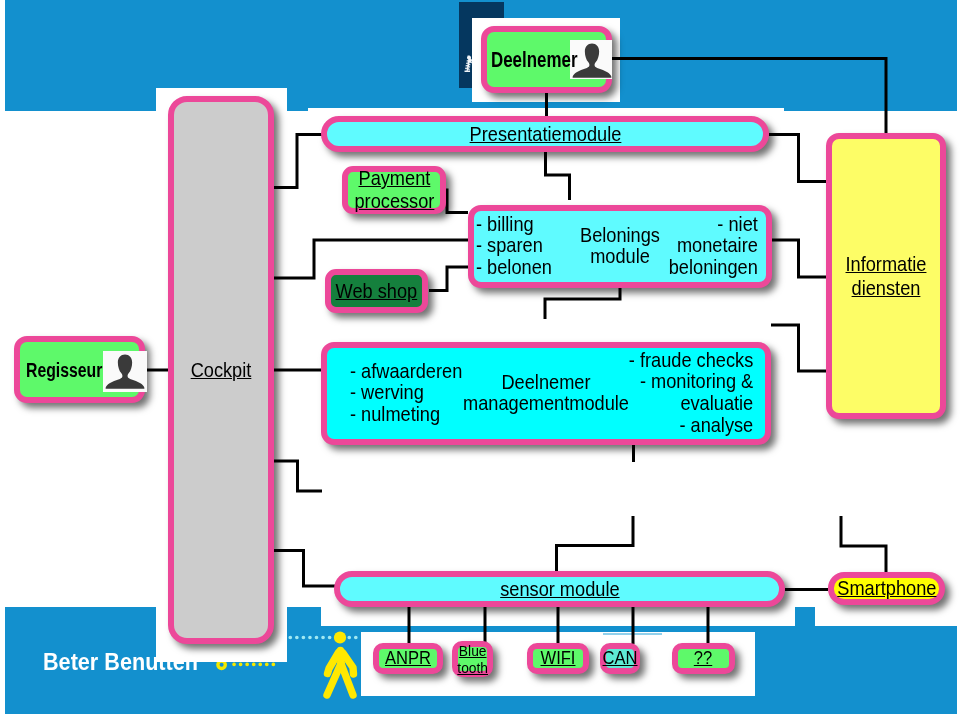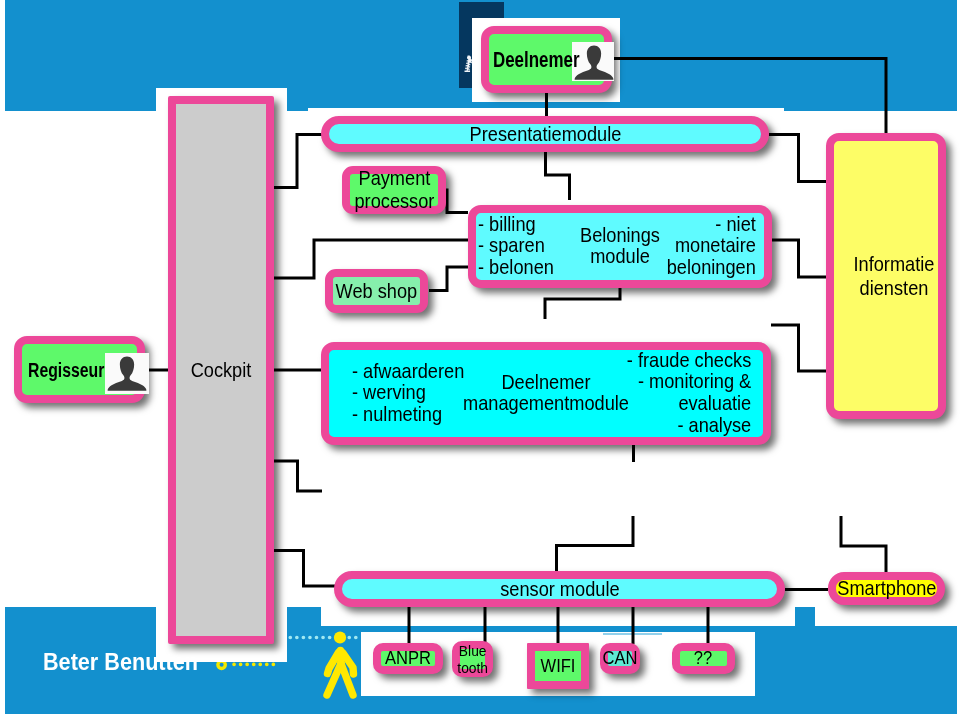--- a/index.html
+++ b/index.html
@@ -1,23 +1,23 @@
 <!DOCTYPE html>
 <html><head>
 <meta charset="utf-8">
 <style>
   html,body{margin:0;padding:0;}
   body{width:960px;height:716px;background:#fff;font-family:"Liberation Sans",sans-serif;overflow:hidden;}
   #stage{position:relative;width:960px;height:716px;background:#fff;}
   .abs{position:absolute;}
   .blue{background:#1390CE;}
   .whitecard{background:#fff;}
-  .node{position:absolute;box-sizing:border-box;border:8px solid #ec4899;
+  .node{position:absolute;box-sizing:border-box;border:6px solid #ec4899;
         display:flex;align-items:center;justify-content:center;text-align:center;color:#000;
-        box-shadow:5px 5px 7px rgba(0,0,0,.55);}
+        box-shadow:5px 5px 7px rgba(0,0,0,.55);text-decoration:underline;}
   .node > span.txt{transform:scaleX(0.92);white-space:nowrap;}
   .col{position:absolute;font-size:19.8px;line-height:21.8px;white-space:nowrap;transform:scaleX(0.92);top:50%;}
   .col.left{text-align:left;transform-origin:left center;transform:translateY(-50%) scaleX(0.92);}
   .col.ctr{text-align:center;transform-origin:center center;transform:translate(-50%,-50%) scaleX(0.92);}
   .col.right{text-align:right;transform-origin:right center;transform:translateY(-50%) scaleX(0.92);}
   .person{z-index:2;position:absolute;left:83px;top:9px;width:44px;height:41px;background:#FAFAFA;
           display:block;overflow:hidden;}
   .person svg{display:block;}
   .bold-lab{z-index:3;font-weight:bold;font-size:var(--fs,19.5px);position:absolute;left:var(--lx,6px);top:50%;transform:translateY(-50%) scaleX(var(--sx,0.81));transform-origin:left center;white-space:nowrap;}
 </style>
@@ -97,21 +97,21 @@
 
     <path d="M785,589.5 L828,589.5"></path>
 
     <path d="M409,607 L409,644"></path>
     <path d="M485,607 L485,644"></path>
     <path d="M558,607 L558,644"></path>
     <path d="M633,607 L633,644"></path>
     <path d="M708,607 L708,644"></path>
   </svg>
 
-  <div class="node gray" style="left:168px;top:96px;width:106px;height:548px;background:#CCCCCC;border-radius:2px;font-size:19.8px;">
+  <div class="node gray" style="left:168px;top:96px;width:106px;height:548px;background:#CCCCCC;border-radius:19px;font-size:19.8px;">
     <span class="txt">Cockpit</span>
   </div>
 
   <div class="node" style="left:14px;top:336px;width:131px;height:67px;background:#5EF96A;border-radius:13px;">
     <span class="bold-lab">Regisseur</span>
     <span class="person">
         <svg width="44" height="41" viewBox="0 0 46 43">
           <path d="M23.0 3.6c-4.4 0-7.5 3.3-7.5 8.4 0 4.7 1.5 8.7 3.5 11.2 0.9 1.1 1.3 1.9 1.3 3.1 0 1.4-0.9 2.3-2.7 3.0 -4.0 1.5-8.5 2.9-10.8 4.4 -2.3 1.5-3.6 2.9-4.1 4.8v1.0h40.6v-1.0c-0.5-1.9-1.8-3.3-4.1-4.8 -2.3-1.5-6.8-2.9-10.8-4.4 -1.8-0.7-2.7-1.6-2.7-3.0 0-1.2 0.4-2.0 1.3-3.1 2.0-2.5 3.5-6.5 3.5-11.2C30.5 6.9 27.4 3.6 23.0 3.6z" fill="#3a3a3a"></path>
         </svg>
       </span>
@@ -127,56 +127,56 @@
   </div>
 
   <div class="node" style="left:321px;top:116px;width:448px;height:36px;background:#5FFBFF;border-radius:18px;font-size:19.8px;">
     <span class="txt">Presentatiemodule</span>
   </div>
 
   <div class="node" style="left:322px;top:166px;width:104px;height:48px;background:#5EF96A;border-radius:11px;font-size:19.8px;line-height:23px;margin-left:20px;">
     <span class="txt">Payment<br>processor</span>
   </div>
 
-  <div class="node" style="left:325px;top:269px;width:103px;height:44px;background:#86efac;border-radius:11px;font-size:19.8px;">
+  <div class="node" style="left:325px;top:269px;width:103px;height:44px;background:#15803d;border-radius:11px;font-size:19.8px;">
     <span class="txt">Web shop</span>
   </div>
 
   <div class="node" style="left:468px;top:205px;width:304px;height:83px;background:#5FFBFF;border-radius:13px;position:absolute;">
     <span class="col left" style="left:1.5px;">- billing<br>- sparen<br>- belonen</span>
     <span class="col ctr" style="left:50%;">Belonings<br>module</span>
     <span class="col right" style="right:8px;">- niet<br>monetaire<br>beloningen</span>
   </div>
 
   <div class="node" style="left:321px;top:318px;width:450px;height:103px;background:#00FFFF;border-radius:13px;position:absolute;margin-top:24px;">
     <span class="col left" style="left:22.7px;">- afwaarderen<br>- werving<br>- nulmeting</span>
     <span class="col ctr" style="left:50%;">Deelnemer<br>managementmodule</span>
     <span class="col right" style="right:12.2px;">- fraude checks<br>- monitoring &amp;<br>evaluatie<br>- analyse</span>
   </div>
 
-  <div class="node" style="left:826px;top:133px;width:120px;height:286px;background:#FDFD66;border-radius:13px;font-size:19.8px;line-height:24px;justify-content:flex-end;">
+  <div class="node" style="left:826px;top:133px;width:120px;height:286px;background:#FDFD66;border-radius:13px;font-size:19.8px;line-height:24px;">
     <span class="txt">Informatie<br>diensten</span>
   </div>
 
 
   <div class="node" style="left:334px;top:571px;width:451px;height:36px;background:#5FFBFF;border-radius:18px;font-size:19.8px;">
     <span class="txt">sensor module</span>
   </div>
 
   <div class="node" style="left:828px;top:572px;width:117px;height:33px;background:#FFFF00;border-radius:16px;font-size:19.8px;">
     <span class="txt">Smartphone</span>
   </div>
 
   <div class="node" style="left:373px;top:643px;width:70px;height:31px;background:#5EF96A;border-radius:10px;font-size:18px;">
     <span class="txt">ANPR</span>
   </div>
   <div class="node" style="left:452px;top:641px;width:41px;height:36px;background:#5EF96A;border-radius:10px;font-size:15px;line-height:17px;">
     <span class="txt">Blue<br>tooth</span>
   </div>
-  <div class="node" style="left:527px;top:643px;width:62px;height:46px;background:#5EF96A;border-radius:1px;font-size:18px;">
+  <div class="node" style="left:527px;top:643px;width:62px;height:31px;background:#5EF96A;border-radius:10px;font-size:18px;">
     <span class="txt">WIFI</span>
   </div>
   <div class="node" style="left:600px;top:643px;width:40px;height:31px;background:#5eead4;border-radius:10px;font-size:18px;">
     <span class="txt">CAN</span>
   </div>
   <div class="node" style="left:672px;top:643px;width:63px;height:31px;background:#5EF96A;border-radius:10px;font-size:18px;">
     <span class="txt">??</span>
   </div>
 
   <svg class="abs" width="60" height="80" style="left:318px;top:625px;">

